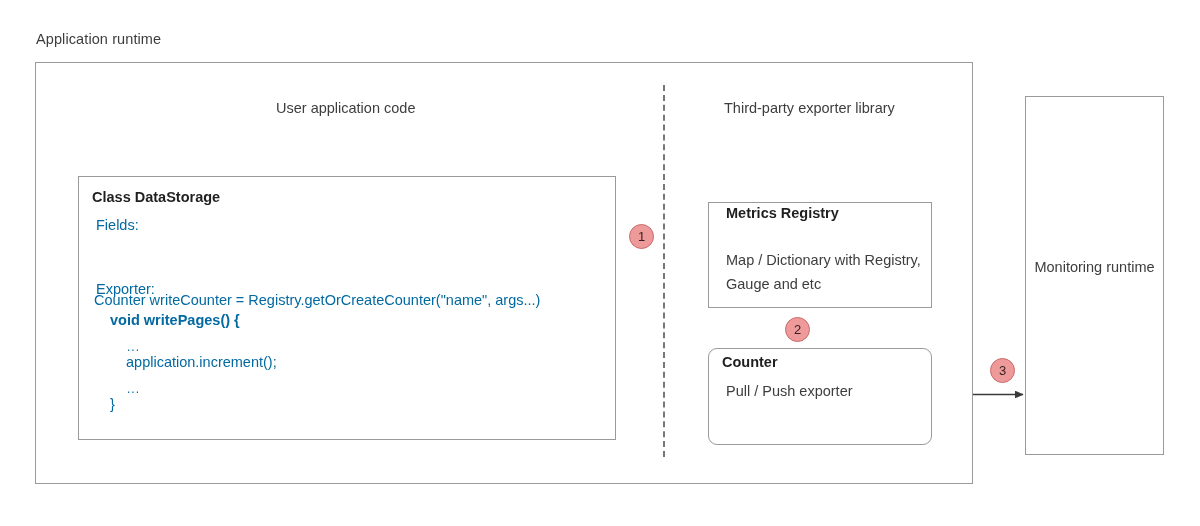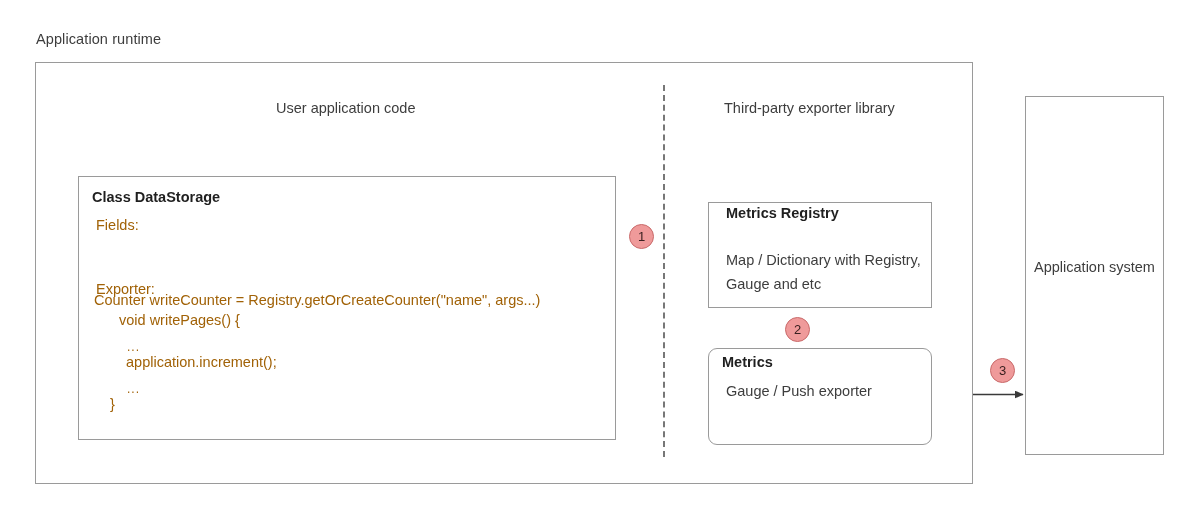--- a/index.html
+++ b/index.html
@@ -75,27 +75,27 @@
   #class-box-title {
     left: 92px;
     top: 189px;
     font-size: 14.5px;
     font-weight: bold;
     color: #1f1f1f;
     white-space: nowrap;
   }
   .code-line {
     font-size: 14.5px;
-    color: #a16207;
+    color: #0369a1;
     white-space: pre;
   }
   #code-l1 { left: 96px;  top: 217px; }
   #code-l2 { left: 94px; top: 249px; margin-top: 43px; }
   #code-l3 { left: 96px;  top: 281px; }
-  #code-l4 { left: 119px; top: 312px; }
+  #code-l4 { left: 110px; top: 312px; font-weight: bold; }
   #code-l5 { left: 127px; top: 340px; font-size: 12px; letter-spacing:1px;}
   #code-l6 { left: 126px; top: 354px; }
   #code-l7 { left: 127px; top: 382px; font-size: 12px; letter-spacing:1px;}
   #code-l8 { left: 110px; top: 396px; }
 
   
   #metrics-box {
     left: 708px;
     top: 202px;
     width: 224px;
@@ -223,21 +223,21 @@
 <div class="abs code-line" id="code-l5">...</div>
 <div class="abs code-line" id="code-l6">application.increment();</div>
 <div class="abs code-line" id="code-l7">...</div>
 <div class="abs code-line" id="code-l8">}</div>
 
 <div class="abs" id="metrics-box"></div>
 <div class="abs" id="metrics-title">Metrics Registry</div>
 <div class="abs" id="metrics-desc">Map / Dictionary with Registry, Gauge and etc</div>
 
 <div class="abs" id="exporter-box"></div>
-<div class="abs" id="exporter-title">Metrics</div>
-<div class="abs" id="exporter-desc">Gauge / Push exporter</div>
+<div class="abs" id="exporter-title">Counter</div>
+<div class="abs" id="exporter-desc">Pull / Push exporter</div>
 
 <div class="abs" id="monitoring-box"></div>
-<div class="abs" id="monitoring-label">Application system</div>
+<div class="abs" id="monitoring-label">Monitoring runtime</div>
 
 <div class="abs step-badge" id="badge-1">1</div>
 <div class="abs step-badge" id="badge-2">2</div>
 <div class="abs step-badge" id="badge-3">3</div>
 
 </body></html>

